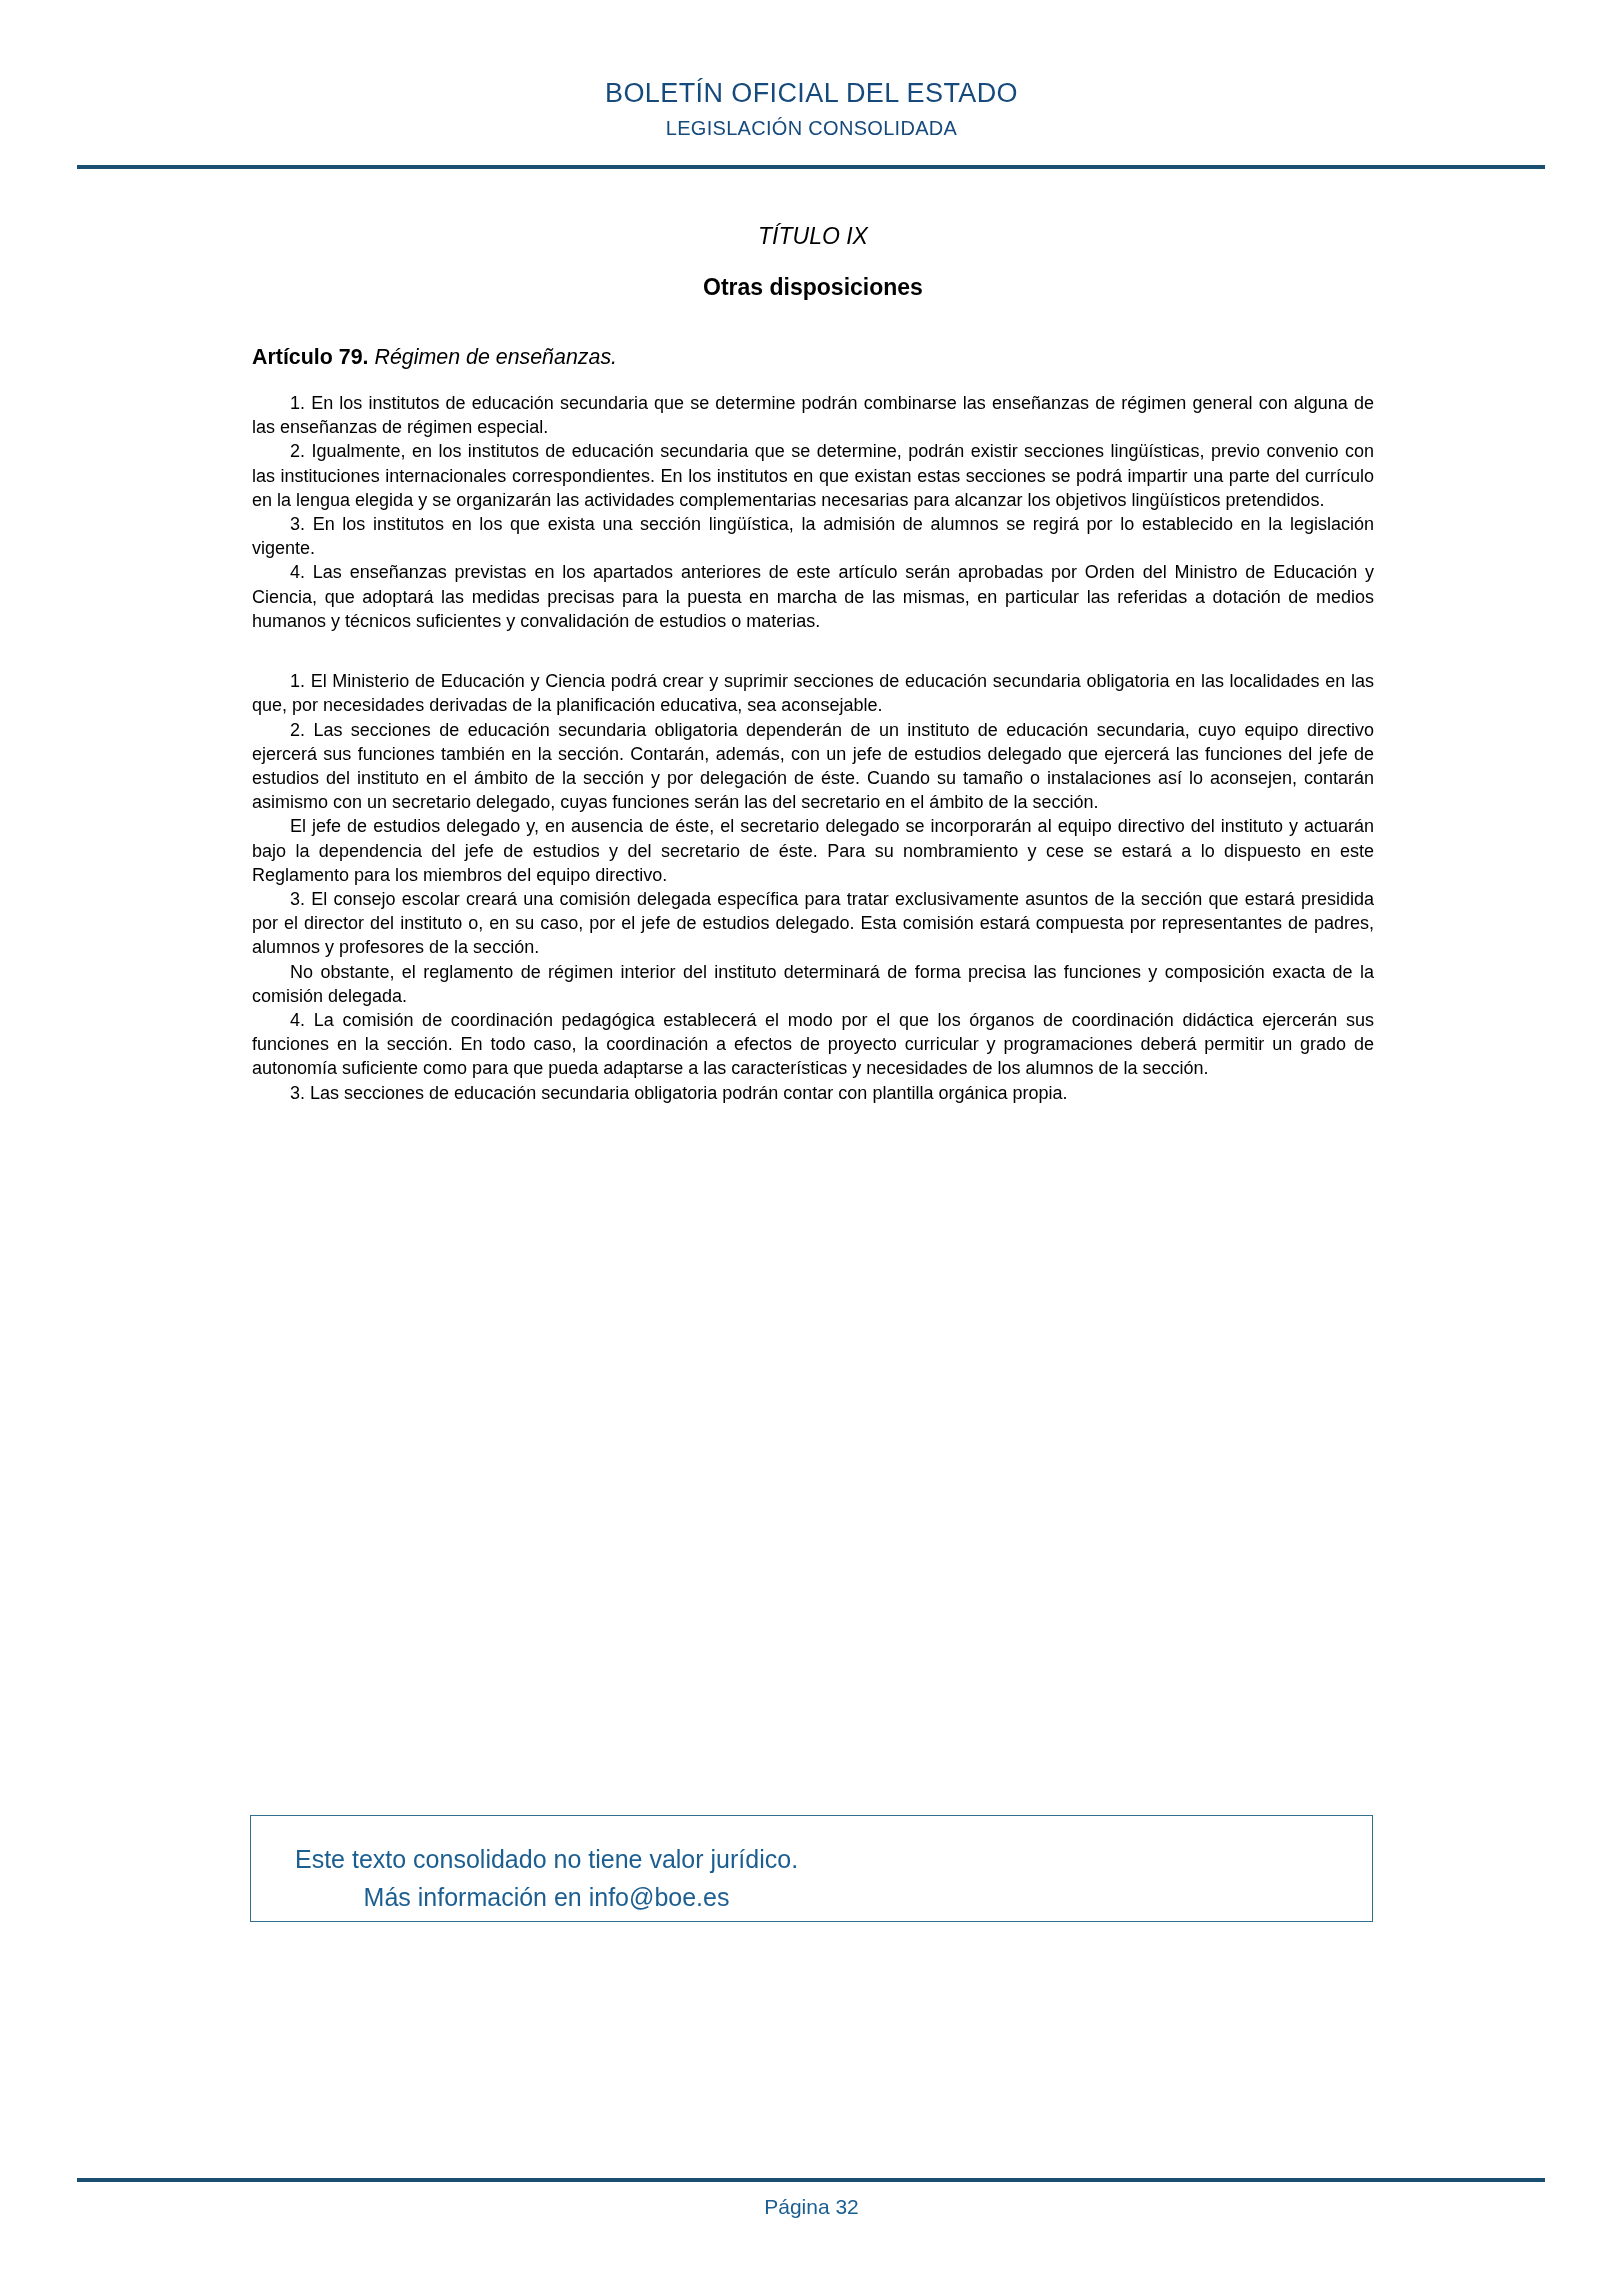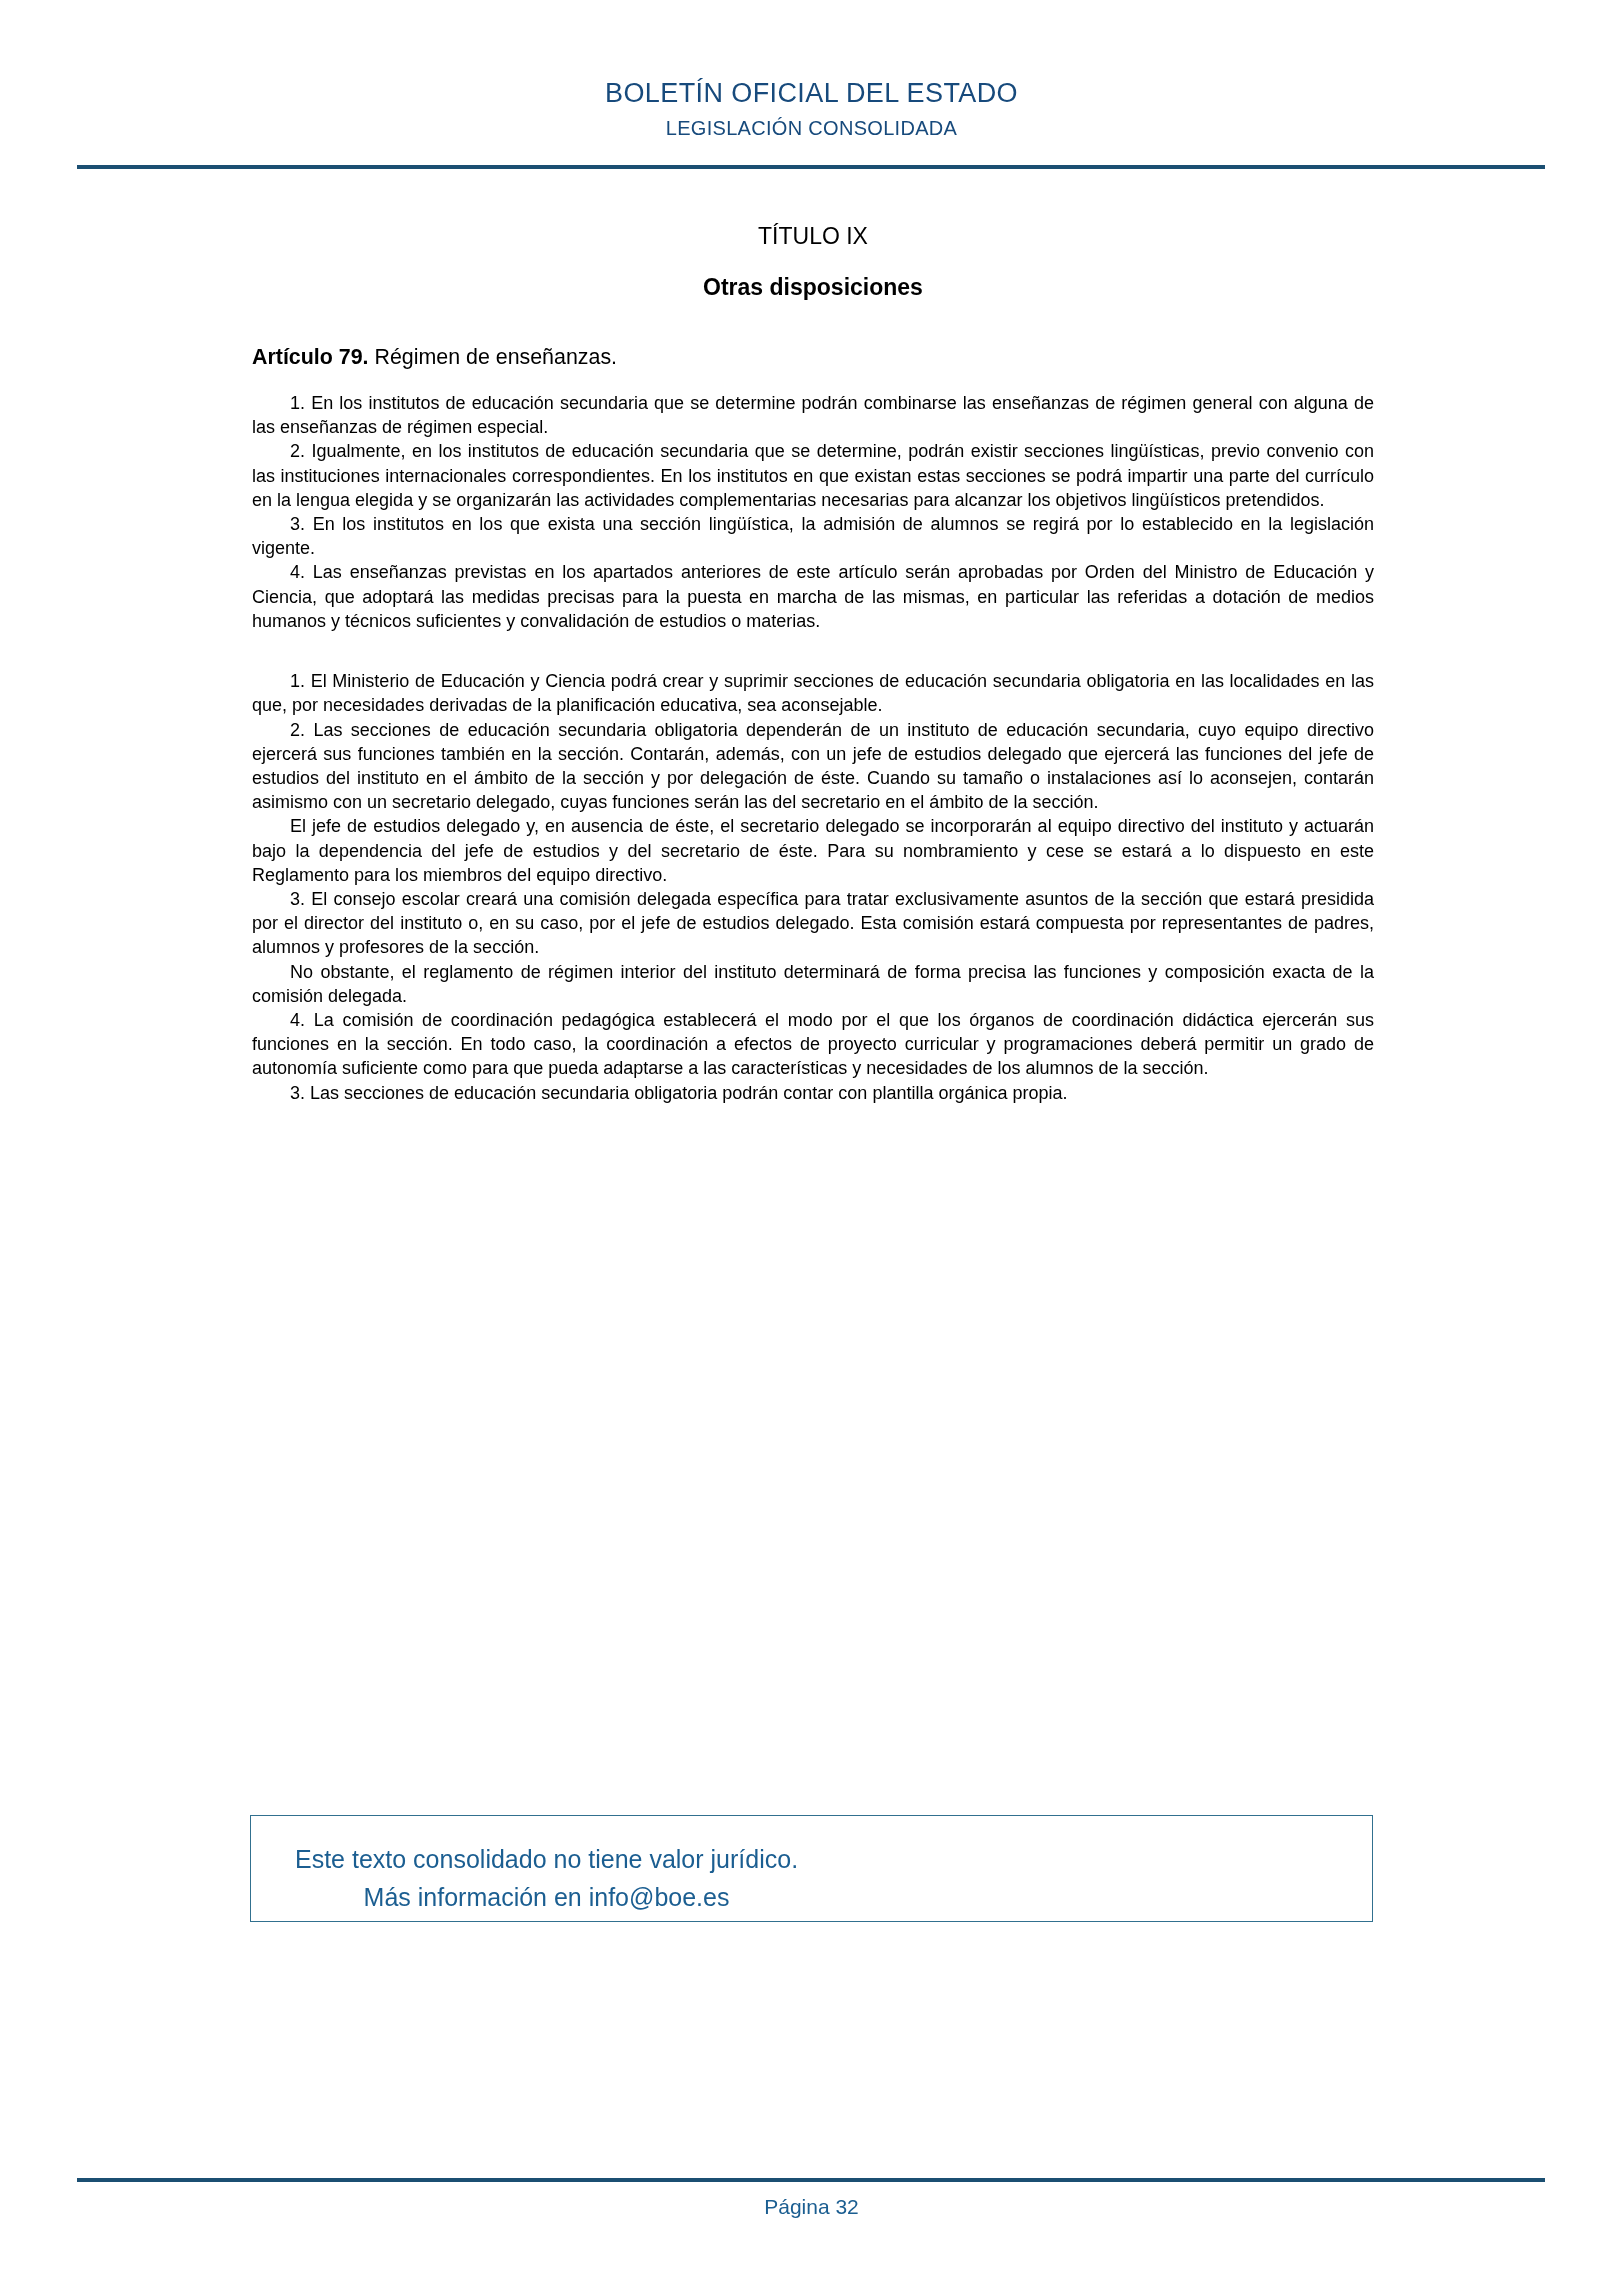--- a/index.html
+++ b/index.html
@@ -59,40 +59,42 @@
     top: 221px;
     width: 1122px;
   }
 
   .title-line {
     text-align: center;
     font-size: 23px;
     line-height: 1.35;
     color: #000;
     margin: 0 0 20px 0;
+    font-style: italic;
   }
   .title-sub {
     text-align: center;
     font-size: 23px;
     font-weight: bold;
     line-height: 1.35;
     color: #000;
     margin: 16px 0 40px 0;
   }
 
   .article-heading {
     font-size: 21.4px;
     line-height: 1.4;
     margin: 0 0 18px 0;
     color: #000;
   }
   .article-heading .art-num {
     font-weight: bold;
   }
   .article-heading .art-title {
+    font-style: italic;
   }
 
   p.para {
     font-size: 18px;
     line-height: 1.345;
     text-align: justify;
     text-justify: inter-word;
     margin: 0;
     text-indent: 38px;
     color: #000;

